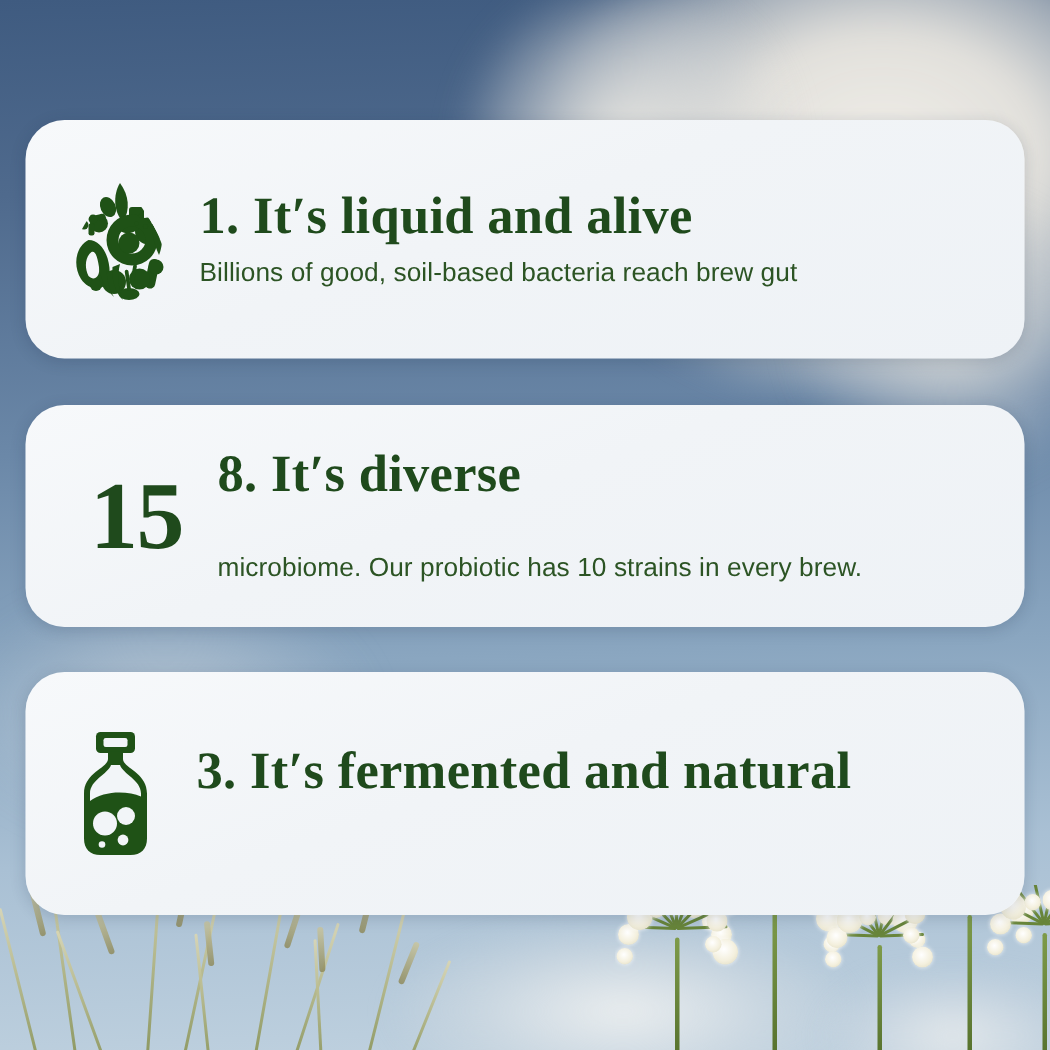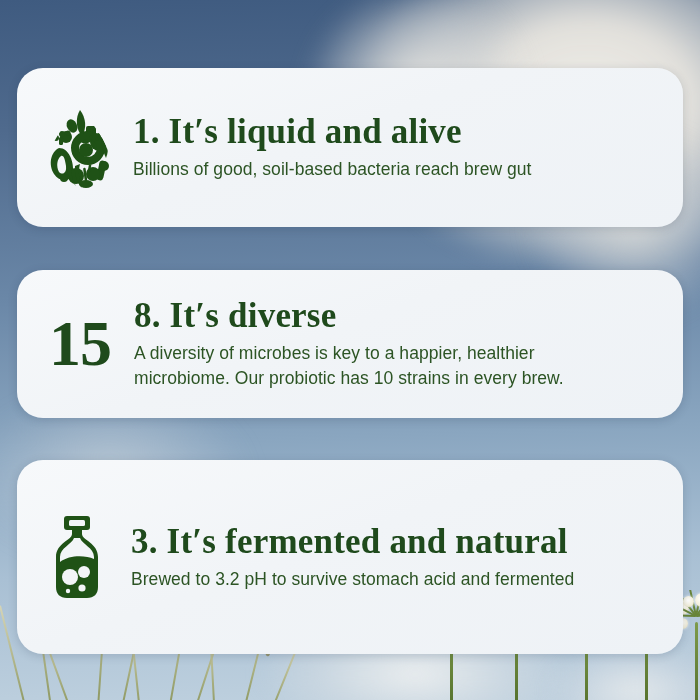--- a/index.html
+++ b/index.html
@@ -69,31 +69,31 @@
 
   
   .card{
     position:absolute;left:17px;width:666px;
     background:linear-gradient(160deg,#f7f9fb 0%,#f1f4f7 45%,#eef2f6 100%);
     border-radius:26px;
     box-shadow:0 2px 10px rgba(30,45,70,.18);
     display:flex;align-items:center;
     box-sizing:border-box;
   }
-  #card1{top:68px;height:159px;}
+  #card1{top:80px;height:159px;}
   #card2{top:270px;height:148px;}
-  #card3{top:460px;height:194px;}
+  #card3{top:448px;height:162px;}
 
   .icon-col{
     width:108px;min-width:108px;
     display:flex;align-items:center;justify-content:center;
     align-self:stretch;
   }
   #card1 .icon-col{padding-left:8px;}
-  #card2 .icon-col{padding-left:9px;}
+  #card2 .icon-col{padding-left:20px;}
   #card3 .icon-col{padding-left:6px;}
 
   .text-col{flex:1;padding-right:14px;}
 
   .headline{
     font-family:"Liberation Serif","DejaVu Serif",serif;
     color:#1f4a1c;
     font-weight:700;
     letter-spacing:.2px;
     margin:0 0 6px 0;
@@ -322,21 +322,21 @@
     </div>
   </div>
 
   <div class="card" id="card2">
     <div class="icon-col">
       <span class="num-badge">15</span>
     </div>
     <div class="text-col">
       <div class="headline">8.  It′s diverse</div>
       <div class="body-text">
-        <span>A diversity of microbes is key to a happier, healthier</span><br>
+        <br>
         <span>microbiome. Our probiotic has 10 strains in every brew.</span>
       </div>
     </div>
   </div>
 
   <div class="card" id="card3">
     <div class="icon-col">
       <span>
         <svg class="ico" width="60" height="84" viewBox="0 0 60 84" aria-hidden="true">
 
@@ -352,18 +352,18 @@
           <circle cx="23" cy="62" r="8" fill="#f2f5f8"></circle>
           <circle cx="37" cy="57" r="6" fill="#f2f5f8"></circle>
           <circle cx="35" cy="73" r="3.6" fill="#f2f5f8"></circle>
           <circle cx="21" cy="76" r="2.2" fill="#f2f5f8"></circle>
         </svg>
       </span>
     </div>
     <div class="text-col">
       <div class="headline">3.  It′s fermented and natural</div>
       <div class="body-text">
-        <span>Brewed to 3.2 pH to survive stomach acid and fermented</span><br>
+        <br>
       </div>
     </div>
   </div>
 
 </div>
 
 </body></html>

